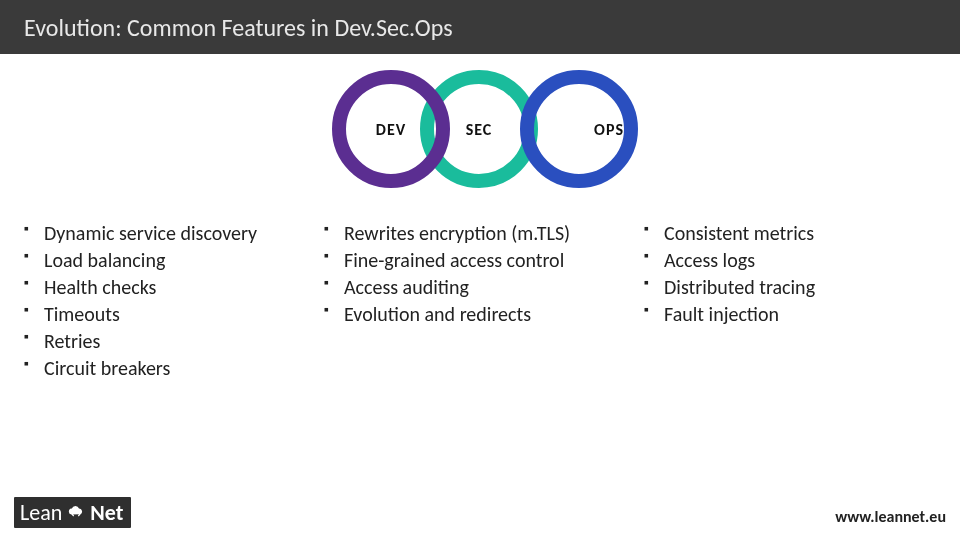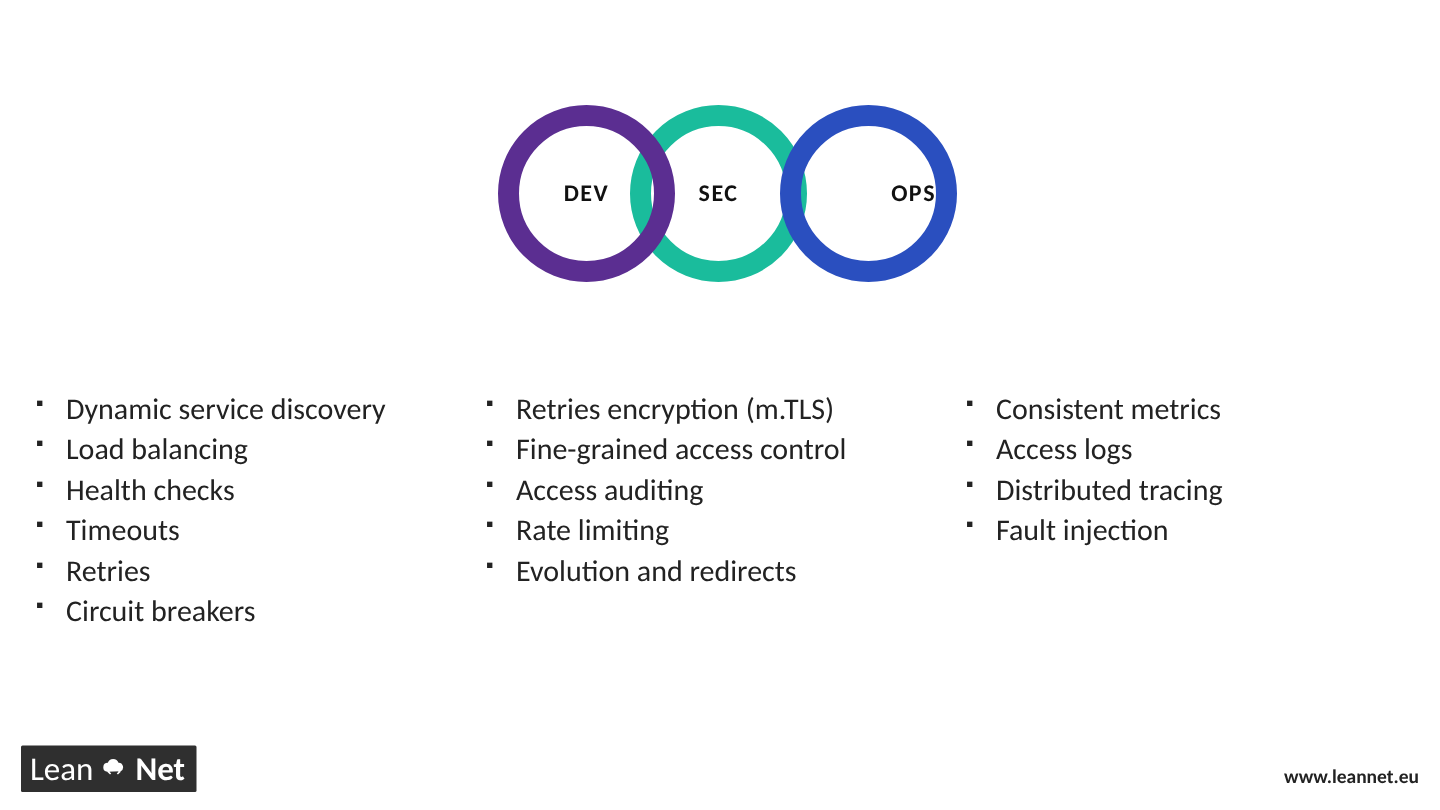--- a/index.html
+++ b/index.html
@@ -56,21 +56,20 @@
     border-radius:50%;
     pointer-events:none;
   }
   .columns {
     position: absolute;
     top: 220px;
     left: 20px;
     right: 20px;
     display: flex;
     gap: 0;
-    margin-top: 40px;
   }
   .col { flex: 0 0 auto; }
   .col.dev-col { width: 300px; }
   .col.sec-col { width: 320px; }
   .col.ops-col { width: 280px; }
   ul.features {
     list-style: none;
     padding-left: 0;
   }
   ul.features li {
@@ -105,30 +104,33 @@
   .footer-logo .lean { font-weight: 400; }
   .footer-logo .glyph {
     display: inline-flex;
     width: 20px; height: 20px;
     align-items: center; justify-content: center;
   }
   .footer-url {
     position: absolute;
     right: 14px;
     bottom: 14px;
-    font-size: 13px;
+    font-size: 16px;
     color: #222;
     font-weight: 600;
   }
 </style>
 </head>
 <body>
 
 <div class="slide">
 
+  <div class="title-bar">
+    <span>Evolution: Common Features in Dev.Sec.Ops</span>
+  </div>
 
   <div class="rings-wrap">
     <div class="rings-stack">
       <div class="ring dev">
         <span class="lbl">DEV</span>
       </div>
       <div class="ring sec">
         <span class="lbl">SEC</span>
       </div>
       <div class="ring ops">
@@ -143,24 +145,23 @@
         <li>Dynamic service discovery</li>
         <li>Load balancing</li>
         <li>Health checks</li>
         <li>Timeouts</li>
         <li>Retries</li>
         <li>Circuit breakers</li>
       </ul>
     </div>
     <div class="col sec-col">
       <ul class="features">
-        <li>Retries encryption (m.TLS)</li>
+        <li>Rewrites encryption (m.TLS)</li>
         <li>Fine-grained access control</li>
         <li>Access auditing</li>
-        <li>Rate limiting</li>
         <li>Evolution and redirects</li>
       </ul>
     </div>
     <div class="col ops-col">
       <ul class="features">
         <li>Consistent metrics</li>
         <li>Access logs</li>
         <li>Distributed tracing</li>
         <li>Fault injection</li>
       </ul>

